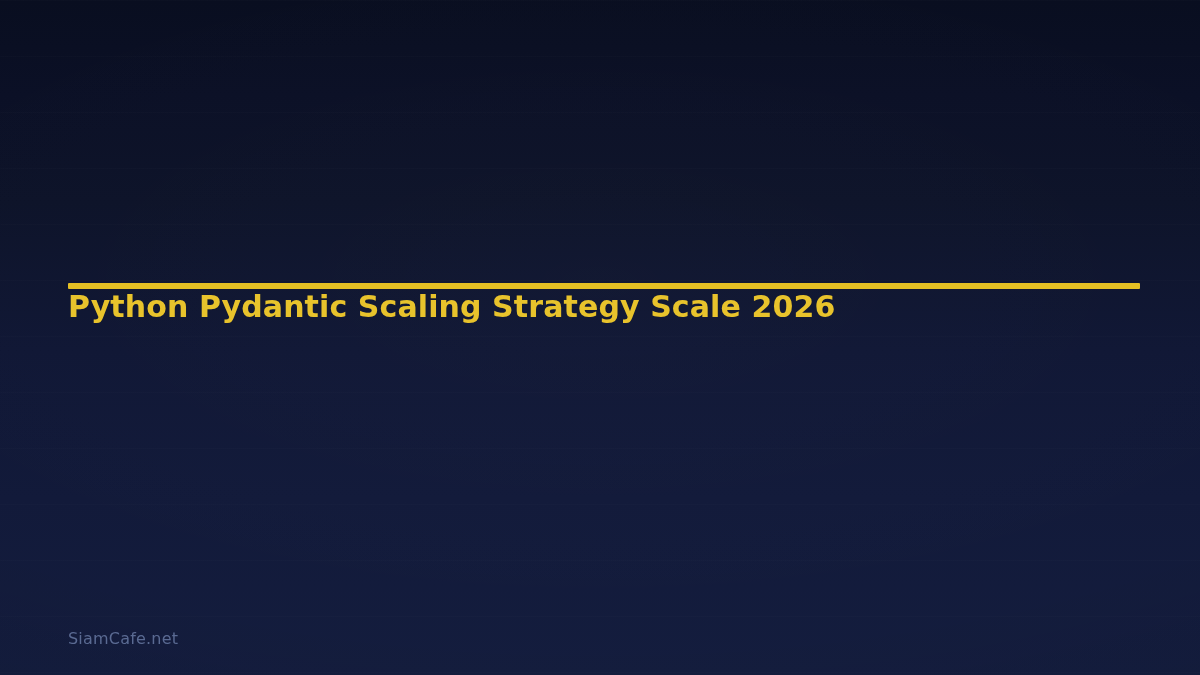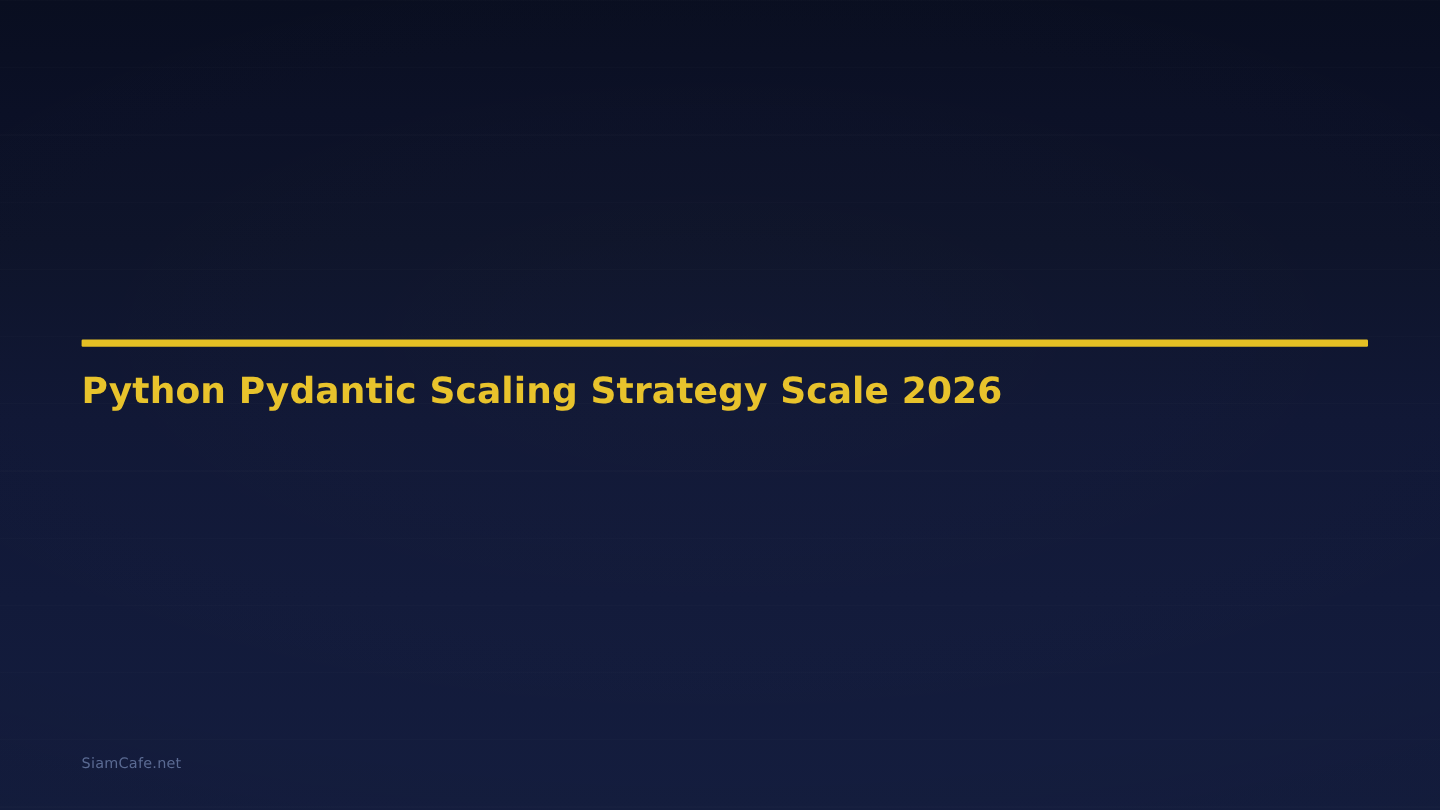--- a/index.html
+++ b/index.html
@@ -63,34 +63,33 @@
 
   .accent-bar {
     width: 1072px;
     height: 6px;
     background: #e5c024;
     border-radius: 1px;
   }
 
   .slide-title {
     margin: 0;
-    padding-top: 20px;
     font-size: 30px;
     font-weight: bold;
     line-height: 1.18;
     letter-spacing: 0.1px;
     color: #e8c32c;
     white-space: nowrap;
   }
 
   .footer {
     position: absolute;
     left: 68px;
     top: 629px;
-    font-size: 12px;
+    font-size: 16px;
     font-weight: normal;
     line-height: 1.2;
     color: #5a6a92;
     letter-spacing: 0.2px;
   }
 </style>
 </head>
 <body>
 
 <div class="slide">

